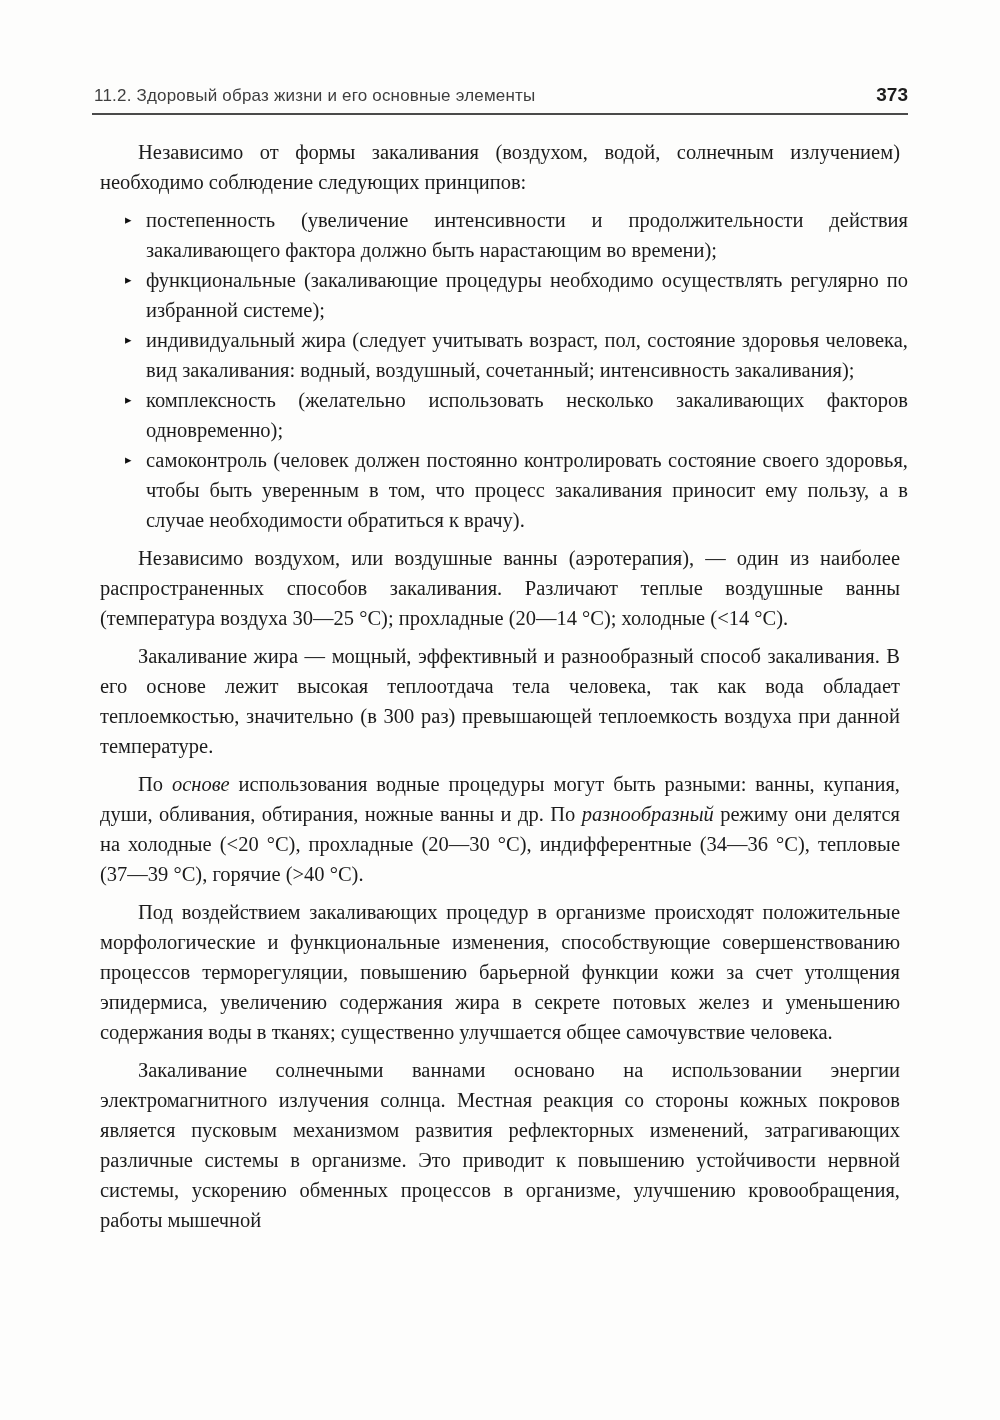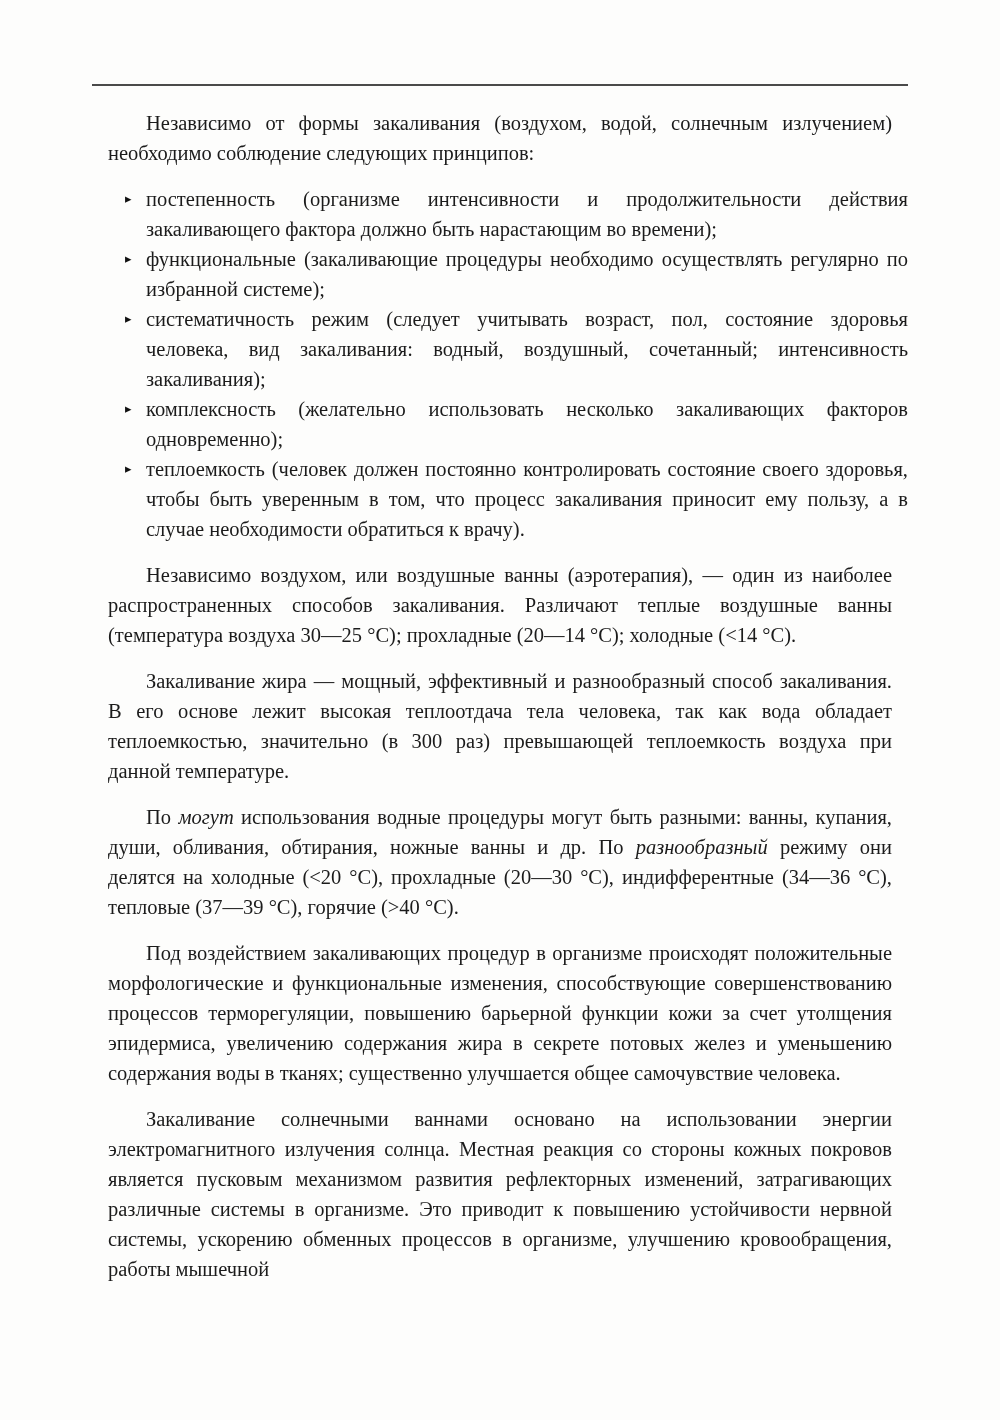--- a/index.html
+++ b/index.html
@@ -42,21 +42,21 @@
   }
   .body {
     font-size: 20.5px;
     line-height: 30px;
     text-align: justify;
     hyphens: auto;
     -webkit-hyphens: auto;
   }
   .para {
     text-indent: 38px;
-    margin: 16px;
+    margin: 8px;
   }
   .bullet {
     position: relative;
     padding-left: 54px;
     margin: 0;
   }
   .bullet .marker {
     position: absolute;
     left: 33px;
     top: 0;
@@ -65,27 +65,31 @@
     line-height: 30px;
     color: #101010;
   }
   .b { font-weight: normal; }
   .i { font-style: italic; }
 </style>
 </head>
 <body>
 
 <div class="page">
+  <div class="header">
+    <span class="running-title">11.2. Здоровый образ жизни и его основные элементы</span>
+    <span class="page-number">373</span>
+  </div>
   <div class="rule"></div>
   <div class="body">
       <div class="para"><span>Независимо от формы закаливания (воздухом, водой, солнечным излучением) необходимо соблюдение следующих принципов:</span></div>
-      <div class="bullet"><span class="marker">▸</span><span class="b">постепенность</span><span> (организме интенсивности и продолжительности действия закаливающего фактора должно быть нарастающим во времени);</span></div>
+      <div class="bullet"><span class="marker">▸</span><span class="b">постепенность</span><span> (увеличение интенсивности и продолжительности действия закаливающего фактора должно быть нарастающим во времени);</span></div>
       <div class="bullet"><span class="marker">▸</span><span class="b">функциональные</span><span> (закаливающие процедуры необходимо осуществлять регулярно по избранной системе);</span></div>
-      <div class="bullet"><span class="marker">▸</span><span class="b">систематичность режим</span><span> (следует учитывать возраст, пол, состояние здоровья человека, вид закаливания: водный, воздушный, сочетанный; интенсивность закаливания);</span></div>
+      <div class="bullet"><span class="marker">▸</span><span class="b">индивидуальный жира</span><span> (следует учитывать возраст, пол, состояние здоровья человека, вид закаливания: водный, воздушный, сочетанный; интенсивность закаливания);</span></div>
       <div class="bullet"><span class="marker">▸</span><span class="b">комплексность</span><span> (желательно использовать несколько закаливающих факторов одновременно);</span></div>
-      <div class="bullet"><span class="marker">▸</span><span class="b">теплоемкость</span><span> (человек должен постоянно контролировать состояние своего здоровья, чтобы быть уверенным в том, что процесс закаливания приносит ему пользу, а в случае необходимости обратиться к врачу).</span></div>
+      <div class="bullet"><span class="marker">▸</span><span class="b">самоконтроль</span><span> (человек должен постоянно контролировать состояние своего здоровья, чтобы быть уверенным в том, что процесс закаливания приносит ему пользу, а в случае необходимости обратиться к врачу).</span></div>
       <div class="para"><span class="b">Независимо воздухом</span><span>, или воздушные ванны (аэротерапия), — один из наиболее распространенных способов закаливания. Различают теплые воздушные ванны (температура воздуха 30—25 °C); прохладные (20—14 °C); холодные (&lt;14 °C).</span></div>
       <div class="para"><span class="b">Закаливание жира</span><span> — мощный, эффективный и разнообразный способ закаливания. В его основе лежит высокая теплоотдача тела человека, так как вода обладает теплоемкостью, значительно (в 300 раз) превышающей теплоемкость воздуха при данной температуре.</span></div>
-      <div class="para"><span>По </span><span class="i">могут</span><span> использования водные процедуры могут быть разными: ванны, купания, души, обливания, обтирания, ножные ванны и др. По </span><span class="i">разнообразный</span><span> режиму они делятся на холодные (&lt;20 °C), прохладные (20—30 °C), индифферентные (34—36 °C), тепловые (37—39 °C), горячие (&gt;40 °C).</span></div>
+      <div class="para"><span>По </span><span class="i">основе</span><span> использования водные процедуры могут быть разными: ванны, купания, души, обливания, обтирания, ножные ванны и др. По </span><span class="i">разнообразный</span><span> режиму они делятся на холодные (&lt;20 °C), прохладные (20—30 °C), индифферентные (34—36 °C), тепловые (37—39 °C), горячие (&gt;40 °C).</span></div>
       <div class="para"><span>Под воздействием закаливающих процедур в организме происходят положительные морфологические и функциональные изменения, способствующие совершенствованию процессов терморегуляции, повышению барьерной функции кожи за счет утолщения эпидермиса, увеличению содержания жира в секрете потовых желез и уменьшению содержания воды в тканях; существенно улучшается общее самочувствие человека.</span></div>
       <div class="para"><span class="b">Закаливание солнечными ваннами</span><span> основано на использовании энергии электромагнитного излучения солнца. Местная реакция со стороны кожных покровов является пусковым механизмом развития рефлекторных изменений, затрагивающих различные системы в организме. Это приводит к повышению устойчивости нервной системы, ускорению обменных процессов в организме, улучшению кровообращения, работы мышечной</span></div>
     </div>
 </div>
 
 </body></html>

